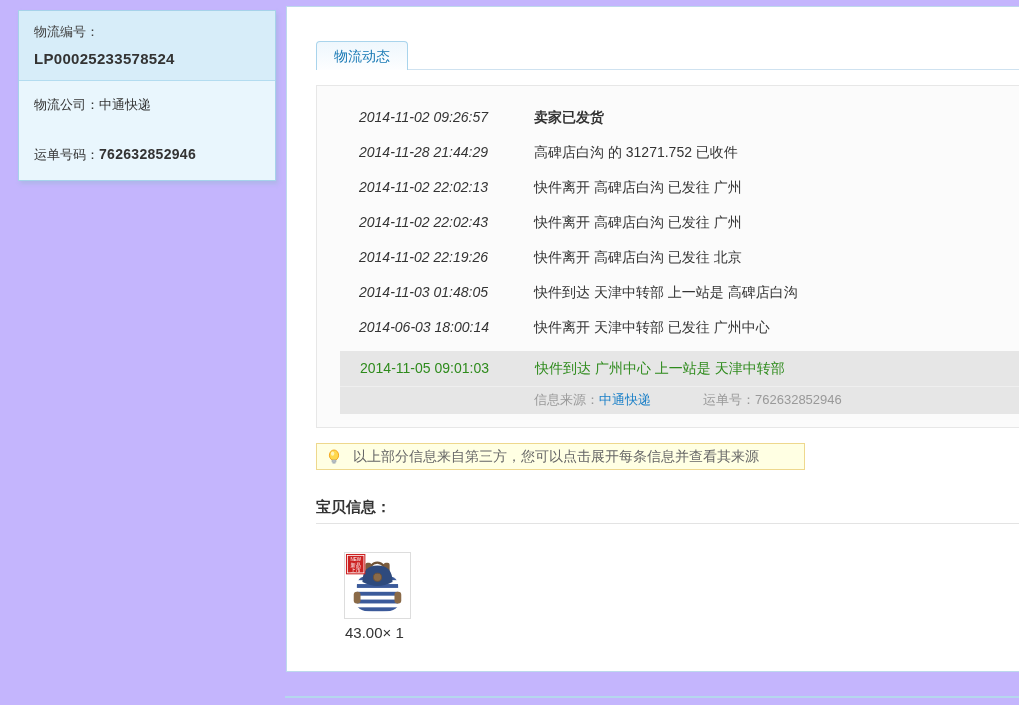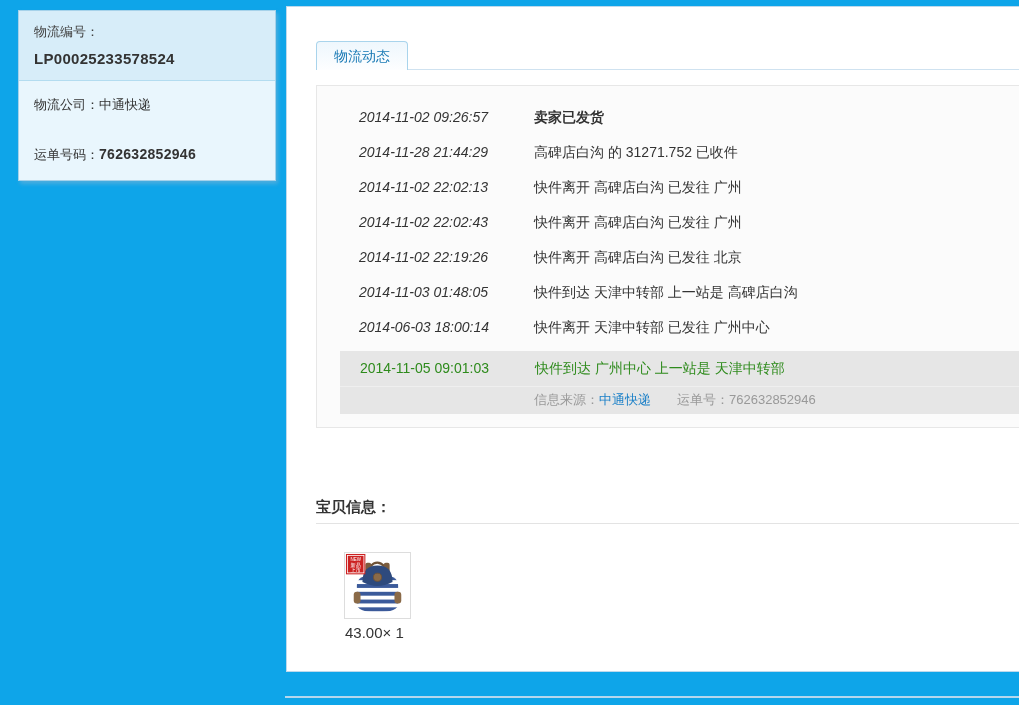--- a/index.html
+++ b/index.html
@@ -1,18 +1,18 @@
 <!DOCTYPE html>
 <html><head>
 <meta charset="utf-8">
 <style>
   * { margin:0; padding:0; box-sizing:border-box; }
   html,body { background:#fff; }
   body { font-family:"Liberation Sans","DejaVu Sans",sans-serif; }
-  .page { position:relative; width:1019px; height:705px; overflow:hidden; background:#0ea5e9; }
+  .page { position:relative; width:1019px; height:705px; overflow:hidden; background:#c4b5fd; }
 
   
   .sidebar { position:absolute; left:18px; top:10px; width:258px;
              border:1px solid #a6d2ea; box-shadow:2px 3px 4px rgba(150,185,210,.45); }
   .sidebar-top { background:#d7edf9; border-bottom:1px solid #b3dcf0; padding:12px 15px 13px; }
   .sidebar-top .lbl { font-size:13px; color:#404040; }
   .sidebar-top .num { font-size:15px; font-weight:bold; color:#333; margin-top:9px; letter-spacing:.3px; }
   .sidebar-bottom { background:#e9f6fd; padding:11px 15px 15px; font-size:13px; color:#333; }
   .sidebar-bottom .line { line-height:25px; }
   .sidebar-bottom .waybill { margin-top:27px; line-height:20px; }
@@ -31,21 +31,21 @@
                border:1px solid #e7e7e7; background:#fbfbfb; padding-top:14px; overflow:hidden; }
   .trow { height:35px; line-height:35px; font-size:14px; color:#333; white-space:nowrap; cursor:pointer; }
   .trow .t { display:inline-block; margin-left:42px; width:175px;font-style:italic; }
   .ev-bold { font-weight:bold; }
   .hl-block { margin-left:23px; margin-top:6px; background:#e6e6e6; }
   .hl-row { height:35px; line-height:35px; font-size:14px; color:#2e8b1c; white-space:nowrap; cursor:pointer; }
   .hl-row .t { display:inline-block; margin-left:20px; width:175px; }
   .hl-src { height:28px; line-height:26px; font-size:13px; color:#999; padding-left:194px;
             border-top:1px solid #efefef; white-space:nowrap; }
   .hl-src a { color:#1c80c8; text-decoration:none; cursor:pointer; }
-  .hl-src .wb { margin-left:26px; }
+  .hl-src .wb { margin-left:52px; }
 
   
   .notice-bar { position:absolute; left:29px; top:436px; width:489px; height:27px;
                 background:#ffffe3; border:1px solid #eed88d; font-size:14px; color:#666;
                 display:flex; align-items:center; }
   .bulb { width:16px; height:16px; margin:0 11px 0 9px; flex:0 0 auto; }
 
   
   .goods-title { position:absolute; left:29px; top:491px; font-size:15px; font-weight:bold; color:#333; }
   .goods-hr { position:absolute; left:29px; right:0; top:516px; border-bottom:1px solid #e3e3e3; }
@@ -101,20 +101,29 @@
       <div class="hl-block">
         <div class="hl-row">
           <span class="t">2014-11-05 09:01:03</span><span>快件到达 广州中心 上一站是 天津中转部</span>
         </div>
         <div class="hl-src">
           <span>信息来源：</span><a href="#">中通快递</a><span class="wb">运单号：</span><span>762632852946</span>
         </div>
       </div>
     </div>
 
+    <div class="notice-bar">
+      <svg class="bulb" viewBox="0 0 16 16">
+        <ellipse cx="8" cy="6.2" rx="4.6" ry="5.2" fill="#ffd84d" stroke="#f4a71d" stroke-width="1"></ellipse>
+        <ellipse cx="6.6" cy="4.6" rx="1.7" ry="2.2" fill="#fff3b8"></ellipse>
+        <rect x="6" y="11" width="4" height="2" fill="#bfc7cc" stroke="#9aa4aa" stroke-width="0.6"></rect>
+        <rect x="6.5" y="13" width="3" height="1.6" fill="#aab3b9"></rect>
+      </svg>
+      <span>以上部分信息来自第三方，您可以点击展开每条信息并查看其来源</span>
+    </div>
 
     <div class="goods-title">宝贝信息：</div>
     <div class="goods-hr"></div>
 
     <div class="product-img">
       <svg viewBox="0 0 67 67" width="65" height="65">
 
         <path d="M26 14 Q33 6 41 14" fill="none" stroke="#6e5236" stroke-width="2.4"></path>
         <rect x="21" y="10" width="6" height="14" rx="2" fill="#7a5c3e"></rect>
         <rect x="40" y="10" width="6" height="14" rx="2" fill="#7a5c3e"></rect>

